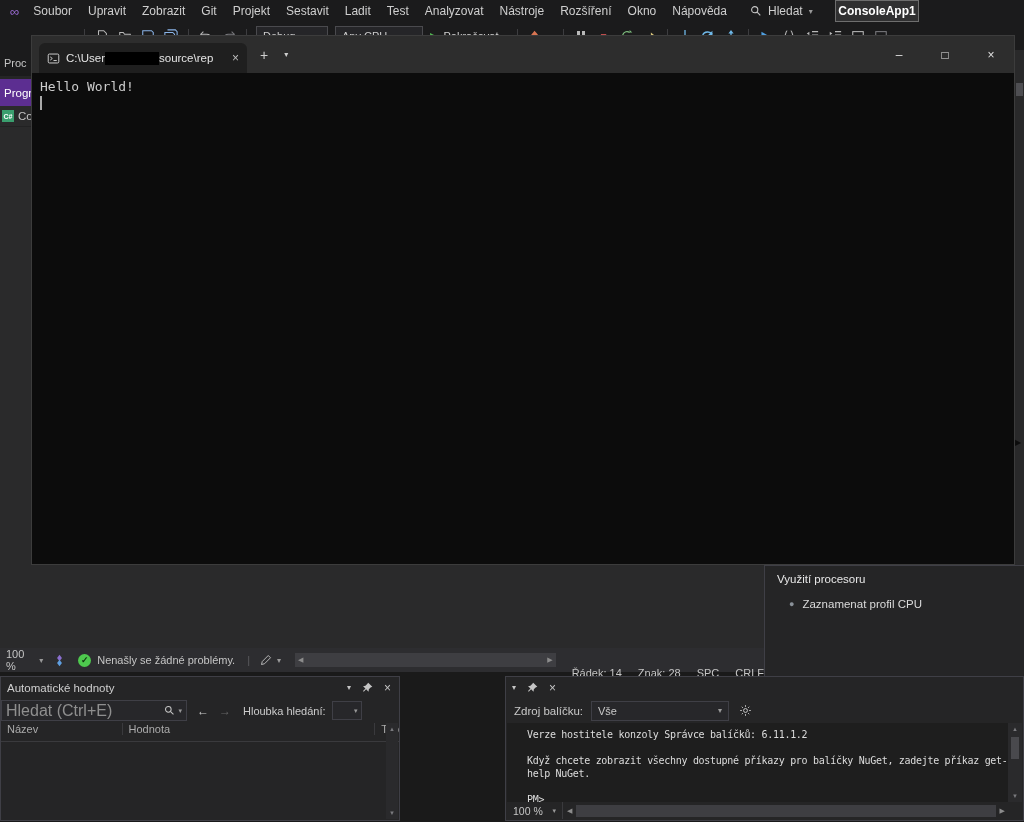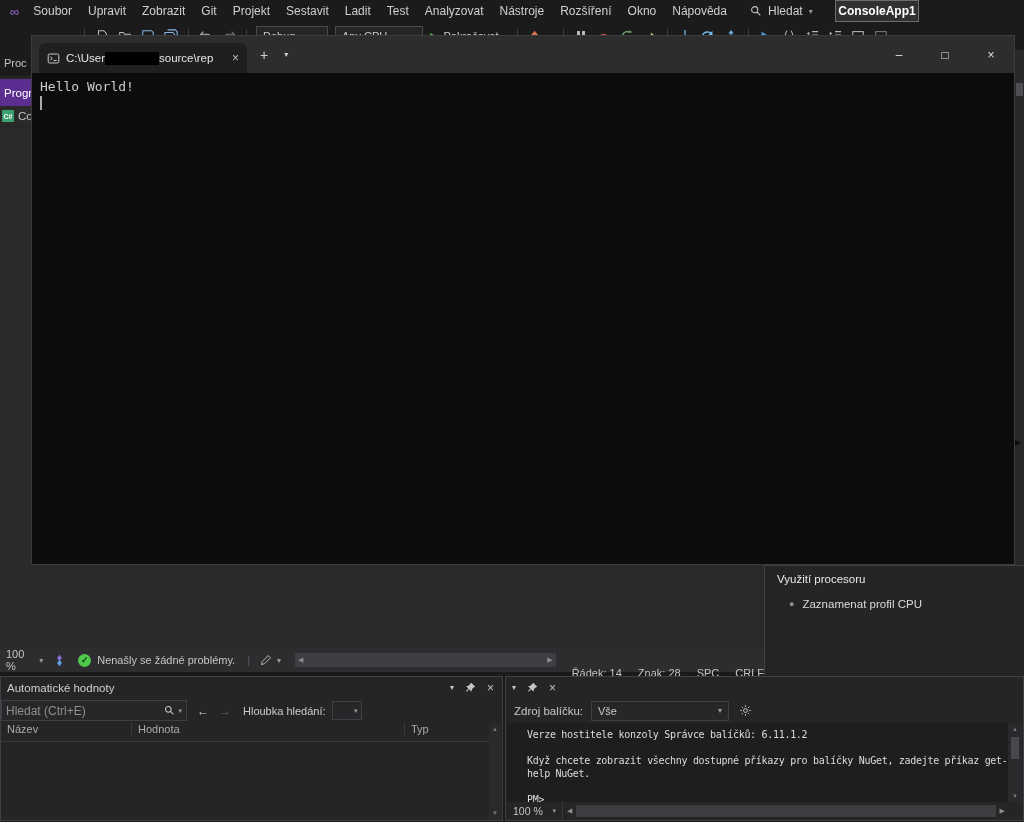--- a/index.html
+++ b/index.html
@@ -75,33 +75,33 @@
 
   
   #diagnostics { left:764px; top:565px; width:260px; height:111px; background:#252526;
     border-left:1px solid #3f3f46; border-top:1px solid #3f3f46; }
   .diag-title { padding:7px 0 0 12px; font-size:11.5px; color:#e8e8e8; }
   .diag-row { display:flex; align-items:center; gap:8px; padding:13px 0 0 24px; font-size:11.5px; color:#dadada; }
   .diag-row .bullet { font-size:9px; color:#8a9199; }
 
   
   .panel { position:absolute; background:#252526; border:1px solid #3f3f46; }
-  #autos { left:0; top:676px; width:503px; height:145px; }
+  #autos { left:0; top:676px; width:400px; height:145px; }
   #pmc   { left:505px; top:676px; width:519px; height:145px; }
   .pt { height:21px; display:flex; align-items:center; padding:0 6px 0 6px; font-size:11.5px; color:#cfcfcf; }
   .pt .pt-title { flex:1; white-space:nowrap; overflow:hidden; }
   .pt-icons { display:flex; align-items:center; gap:11px; margin-right:2px; }
   .pt-icons .caret { font-size:8px; color:#c5c5c5; }
   .pt-icons .x { font-size:12px; color:#c5c5c5; line-height:1; }
 
   #autos-toolbar { height:25px; display:flex; align-items:center; }
   .searchbox { width:186px; height:21px; background:#27272a; border:1px solid #3f3f46;
     display:flex; align-items:center; padding:0 4px; }
   .searchbox input { flex:1; min-width:0; background:transparent; border:none; outline:none;
-    color:#bbbbbb; font-size:12px; font-family:inherit; }
+    color:#bbbbbb; font-size:16px; font-family:inherit; }
   .searchbox input::placeholder { color:#8f8f8f; opacity:1; }
   .searchbox .caret { font-size:7px; color:#9a9a9a; margin-left:3px; }
   .nav-arrow { font-size:12px; margin-left:10px; }
   .nav-arrow.disabled { color:#666666; }
   .depth-label { margin-left:12px; font-size:11px; white-space:nowrap; }
   .mini-dd { width:30px; height:19px; background:#27272a; border:1px solid #3f3f46;
     display:flex; align-items:center; justify-content:flex-end; padding:0 3px; margin-left:6px; }
   .mini-dd .caret { font-size:7px; color:#9a9a9a; }
 
   #autos-header { height:19px; display:flex; align-items:flex-start; font-size:11px; color:#ababab;

